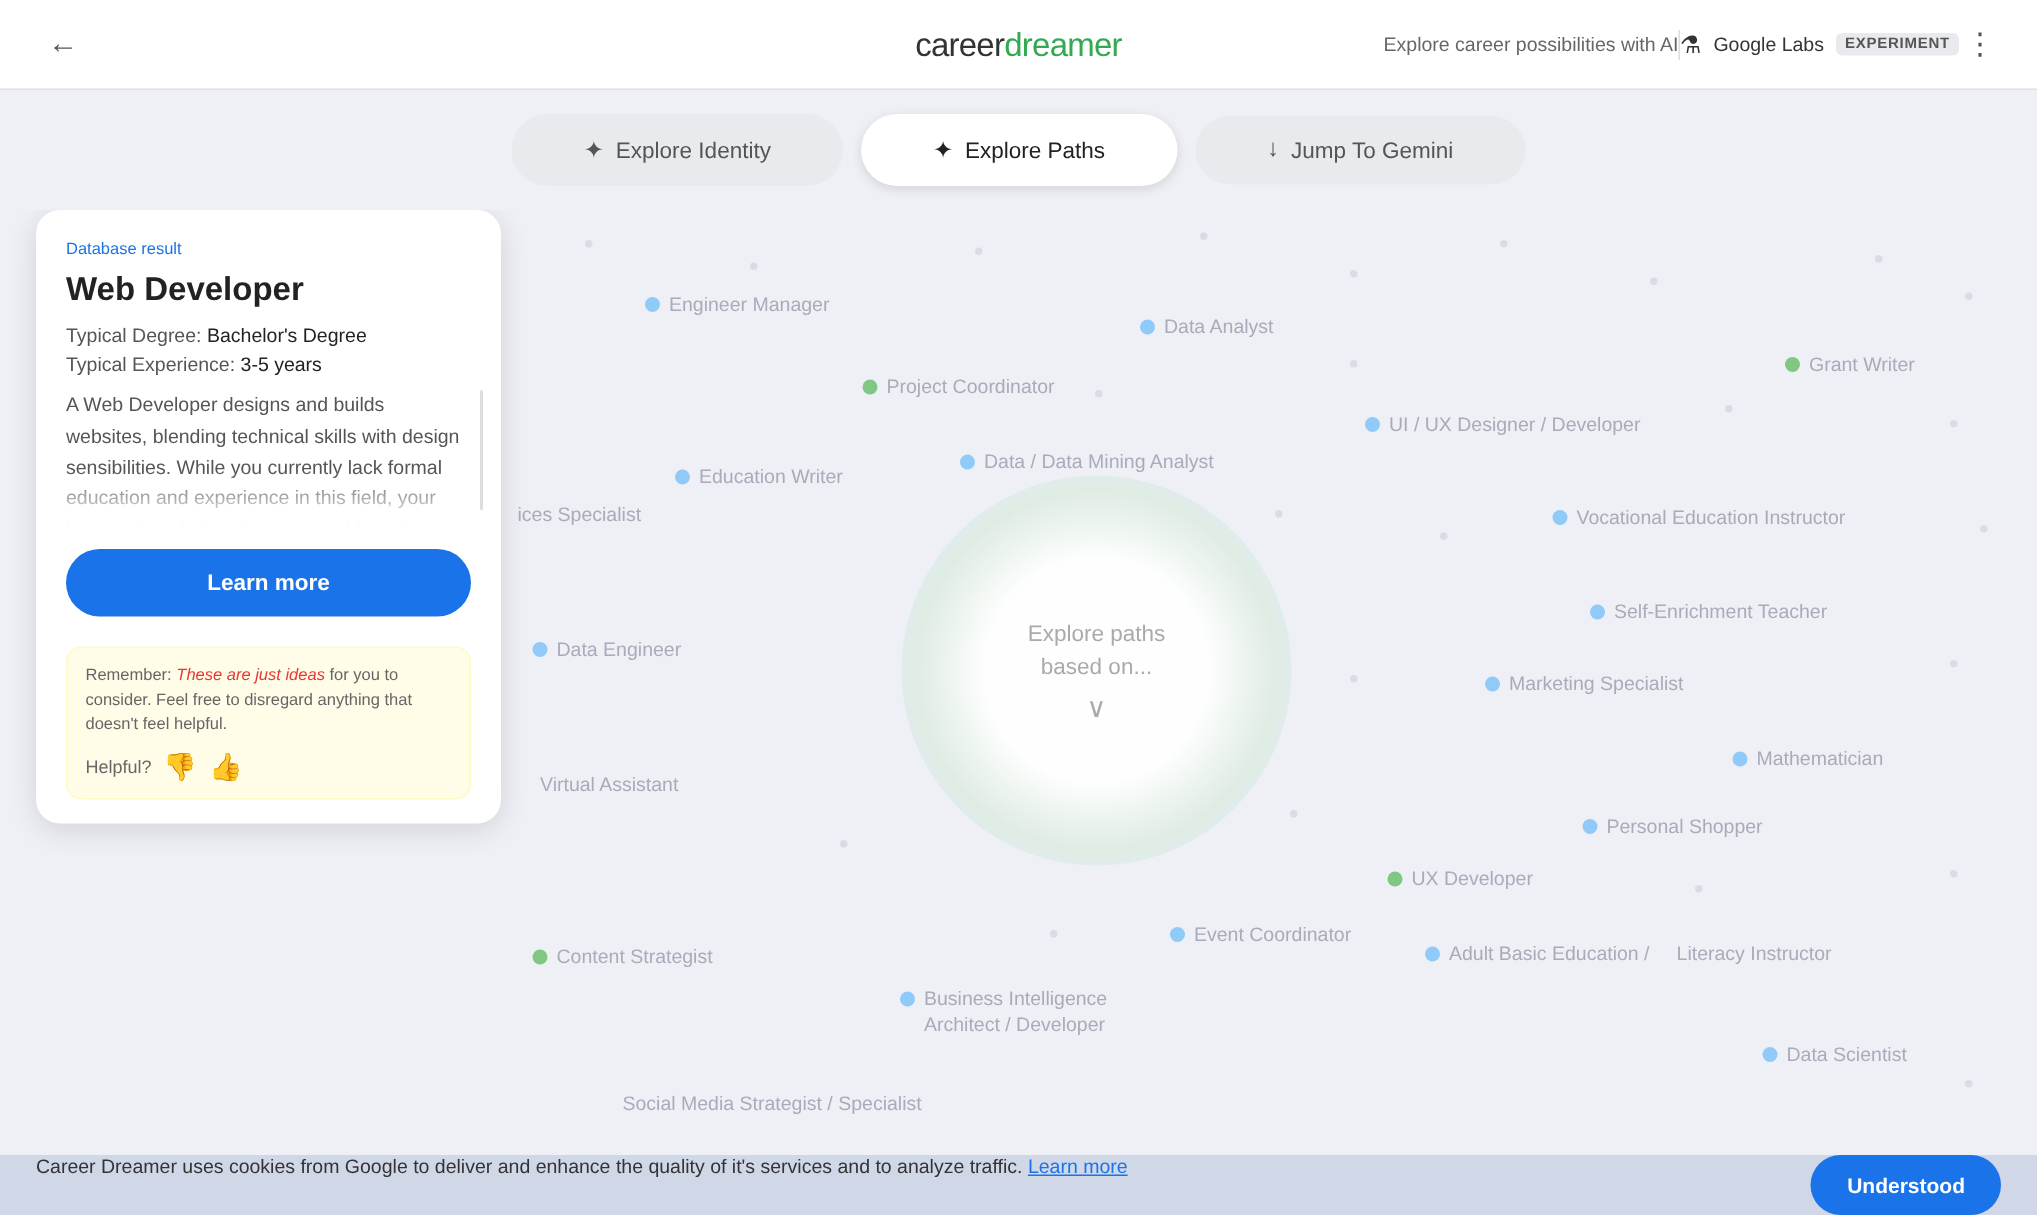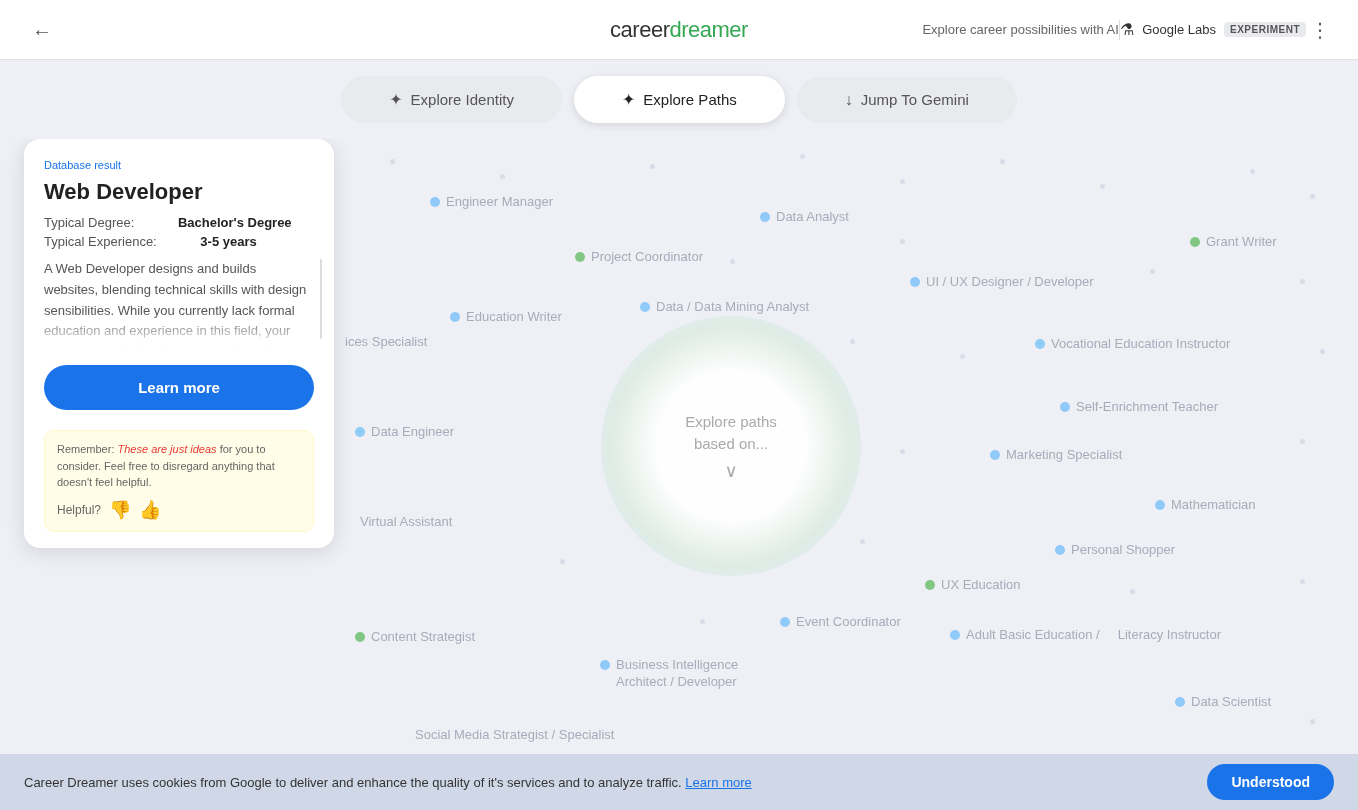--- a/index.html
+++ b/index.html
@@ -211,23 +211,22 @@
       font-weight: 600;
       color: #222;
       margin-bottom: 10px;
     }
     .card-meta {
       font-size: 13px;
       color: #555;
       margin-bottom: 4px;
     }
     .card-meta strong {
-      font-weight: 700;
+      font-weight: 400;
       color: #222;
-      margin-left: 40px;
     }
     .card-desc {
       font-size: 13px;
       color: #555;
       line-height: 1.6;
       margin-top: 10px;
       max-height: 90px;
       overflow: hidden;
       mask-image: linear-gradient(to bottom, black 60%, transparent 100%);
     }
@@ -283,24 +282,23 @@
       cursor: pointer;
       font-size: 18px;
     }
 
     
     .cookie-banner {
       position: absolute;
       bottom: 0;
       left: 0;
       right: 0;
-      height: 56px;
+      height: 40px;
       background: #d0d8e8;
       display: flex;
-      align-items: center;
       justify-content: space-between;
       padding: 0 24px;
       z-index: 50;
     }
     .cookie-text {
       font-size: 13px;
       color: #333;
     }
     .cookie-link {
       color: #1a73e8;
@@ -458,21 +456,21 @@
     </div>
     <div class="node-label" style="left:360px;top:375px">
       <span>Virtual Assistant</span>
     </div>
     <div class="node-label" style="left:1155px;top:358px">
       <span class="node-dot blue"></span>
       <span>Mathematician</span>
     </div>
     <div class="node-label" style="left:925px;top:438px">
       <span class="node-dot green"></span>
-      <span>UX Education</span>
+      <span>UX Developer</span>
     </div>
     <div class="node-label" style="left:1055px;top:403px">
       <span class="node-dot blue"></span>
       <span>Personal Shopper</span>
     </div>
     <div class="node-label" style="left:780px;top:475px">
       <span class="node-dot blue"></span>
       <span>Event Coordinator</span>
     </div>
     <div class="node-label" style="left:355px;top:490px">

